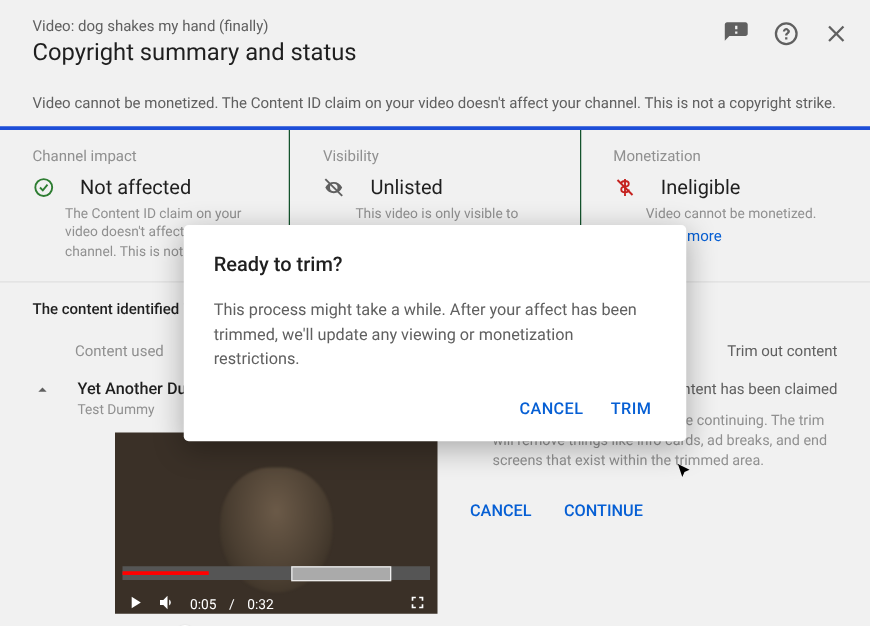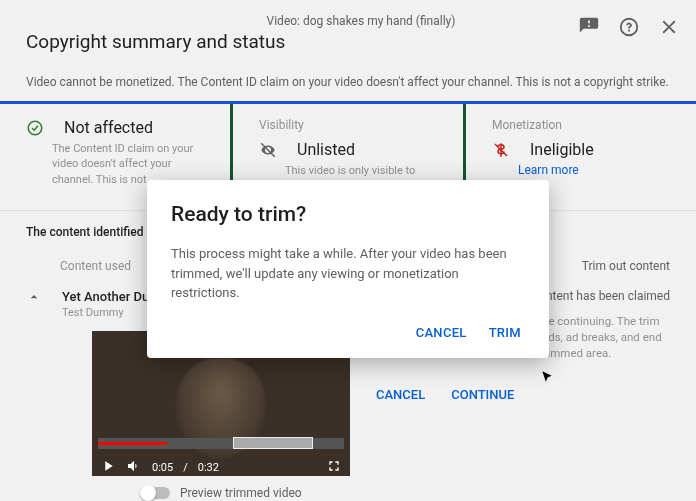--- a/index.html
+++ b/index.html
@@ -9,26 +9,26 @@
     width: 696px;
     height: 501px;
     overflow: hidden;
     position: relative;
     font-size: 13px;
     color: #606060;
   }
   .page { position: absolute; top: 0; left: 0; width: 100%; height: 100%; }
   .top-icons { position: absolute; top: 16px; right: 16px; display: flex; gap: 18px; align-items: center; }
   .top-icons svg { width: 22px; height: 22px; fill: #606060; }
-  .video-title { font-size: 12px; color: #606060; padding: 14px 0 0 26px; text-align: center; }
+  .video-title { font-size: 12px; color: #606060; padding: 14px 0 0 26px; }
   .page-title { font-size: 19px; color: #1f1f1f; padding: 2px 0 0 26px; font-weight: 400; }
   .banner { font-size: 12px; color: #606060; padding: 22px 0 12px 26px; border-bottom: 3px solid #1d4ed8; }
   .three-col { display: flex; border-bottom: 1px solid #e0e0e0; }
   .col { flex: 1; padding: 14px 18px 16px 26px; }
-  .col + .col { border-left: 3px solid #14532d; }
+  .col + .col { border-left: 1px solid #14532d; }
   .col-label { font-size: 12px; color: #909090; margin-bottom: 8px; }
   .col-row { display: flex; align-items: flex-start; gap: 20px; }
   .col-row svg { flex: 0 0 18px; width: 18px; height: 18px; margin-top: 1px; }
   .col-value { font-size: 16px; color: #1f1f1f; font-weight: 400; }
   .col-desc { font-size: 11px; color: #909090; margin: 4px 0 0 26px; line-height: 1.4; max-width: 190px; }
   .learn-more { font-size: 12px; color: #065fd4; margin: 4px 0 0 26px; cursor: pointer; }
   .section-label { font-size: 12px; color: #1f1f1f; padding: 14px 0 14px 26px; font-weight: 500; }
   .tabs-row { display: flex; padding: 0 26px 0 60px; font-size: 12px; color: #909090; }
   .tabs-row .tab { padding: 6px 0; }
   .tabs-row .trimout { margin-left: auto; color: #606060; }
@@ -78,21 +78,21 @@
   .cursor svg { width: 14px; height: 14px; fill: #000; }
 
   
   .scrim { position: absolute; inset: 0; background: rgba(0,0,0,0); }
   .modal {
     position: absolute; left: 50%; top: 180px; transform: translateX(-50%);
     width: 402px; background: #fff; border-radius: 4px;
     box-shadow: 0 6px 24px rgba(0,0,0,0.3);
     padding: 22px 24px 12px 24px;
   }
-  .modal-title { font-size: 21px; color: #1f1f1f; font-weight: 500; margin-bottom: 18px; }
+  .modal-title { font-size: 16px; color: #1f1f1f; font-weight: 500; margin-bottom: 18px; }
   .modal-body { font-size: 13px; color: #606060; line-height: 1.5; margin-bottom: 16px; }
   .modal-actions { display: flex; justify-content: flex-end; gap: 22px; padding: 6px 4px 6px 0; }
   .modal-actions .mbtn { color: #065fd4; font-size: 13px; font-weight: 500; cursor: pointer; letter-spacing: 0.3px; }
 </style>
 </head>
 <body>
 
 <div class="page">
 
   <div class="top-icons">
@@ -112,20 +112,21 @@
         </svg>
     </span>
   </div>
 
   <div class="video-title">Video: dog shakes my hand (finally)</div>
   <div class="page-title">Copyright summary and status</div>
   <div class="banner">Video cannot be monetized. The Content ID claim on your video doesn't affect your channel. This is not a copyright strike.</div>
 
   <div class="three-col">
     <div class="col">
+      <div class="col-label">Channel impact</div>
       <div class="col-row">
         <svg viewBox="0 0 24 24" fill="none" stroke="#2e7d32" stroke-width="2">
             <circle cx="12" cy="12" r="9"></circle>
             <path d="M8 12l3 3 5-6"></path>
           </svg>
         <span class="col-value">Not affected</span>
       </div>
       <div class="col-desc">The Content ID claim on your video doesn't affect your channel. This is not …</div>
     </div>
     <div class="col">
@@ -141,20 +142,21 @@
     </div>
     <div class="col">
       <div class="col-label">Monetization</div>
       <div class="col-row">
         <svg viewBox="0 0 24 24" fill="none" stroke="#c5221f" stroke-width="2">
             <path d="M12 3v18M8 8c0-1.5 1.5-3 4-3s4 1 4 3-2 3-4 3-4 1-4 3 1.5 3 4 3 4-1.5 4-3"></path>
             <path d="M4 4l16 16"></path>
           </svg>
         <span class="col-value">Ineligible</span>
       </div>
+      <div class="col-desc">Video cannot be monetized.</div>
       <div class="learn-more">Learn more</div>
     </div>
   </div>
 
   <div class="section-label">The content identified in your</div>
 
   <div class="tabs-row">
     <span class="tab">Content used</span>
     <span class="tab trimout">Trim out content</span>
   </div>
@@ -218,20 +220,20 @@
 
   <span class="cursor">
     <svg viewBox="0 0 24 24">
         <path d="M4 2l6 18 3-7 7-3z"></path>
       </svg>
   </span>
 
   <div class="scrim"></div>
   <div class="modal">
     <div class="modal-title">Ready to trim?</div>
-    <div class="modal-body">This process might take a while. After your video has been trimmed, we'll update any viewing or monetization restrictions.</div>
+    <div class="modal-body">This process might take a while. After your affect has been trimmed, we'll update any viewing or monetization restrictions.</div>
     <div class="modal-actions">
       <span class="mbtn">CANCEL</span>
       <span class="mbtn">TRIM</span>
     </div>
   </div>
 
 </div>
 
 </body></html>

